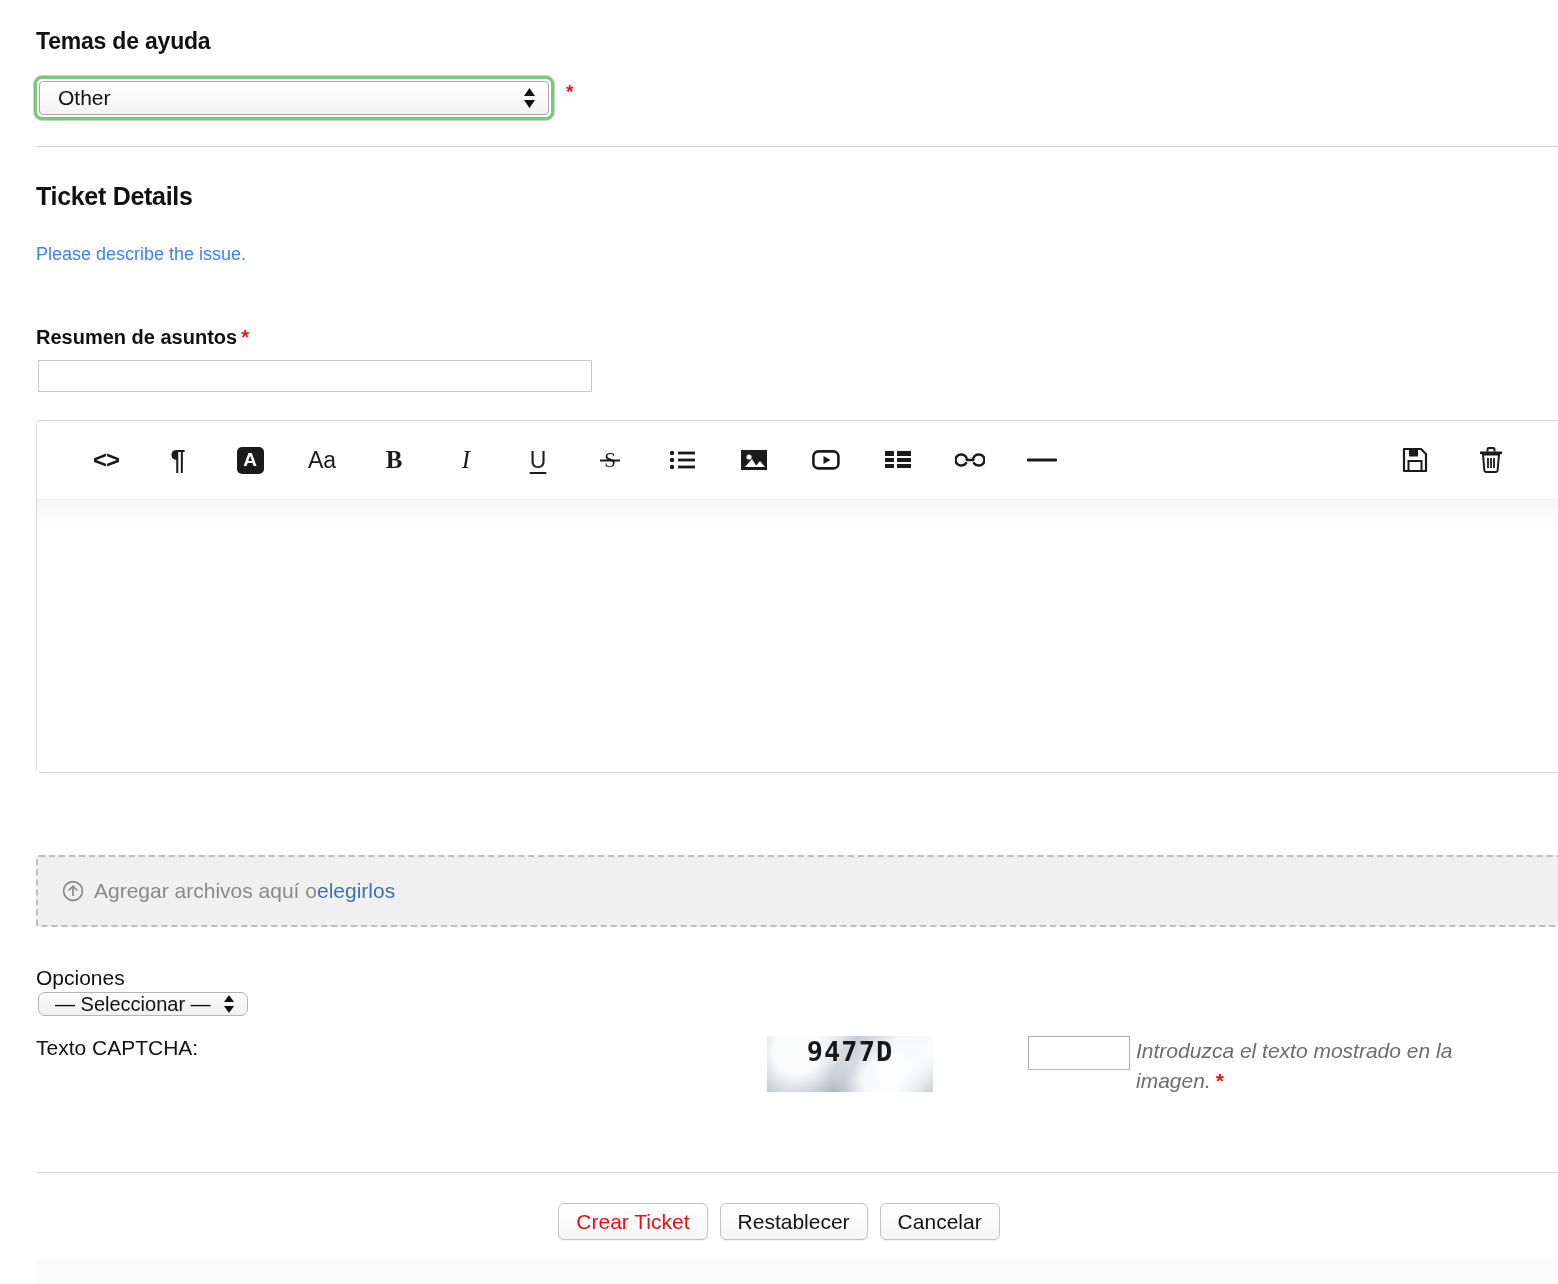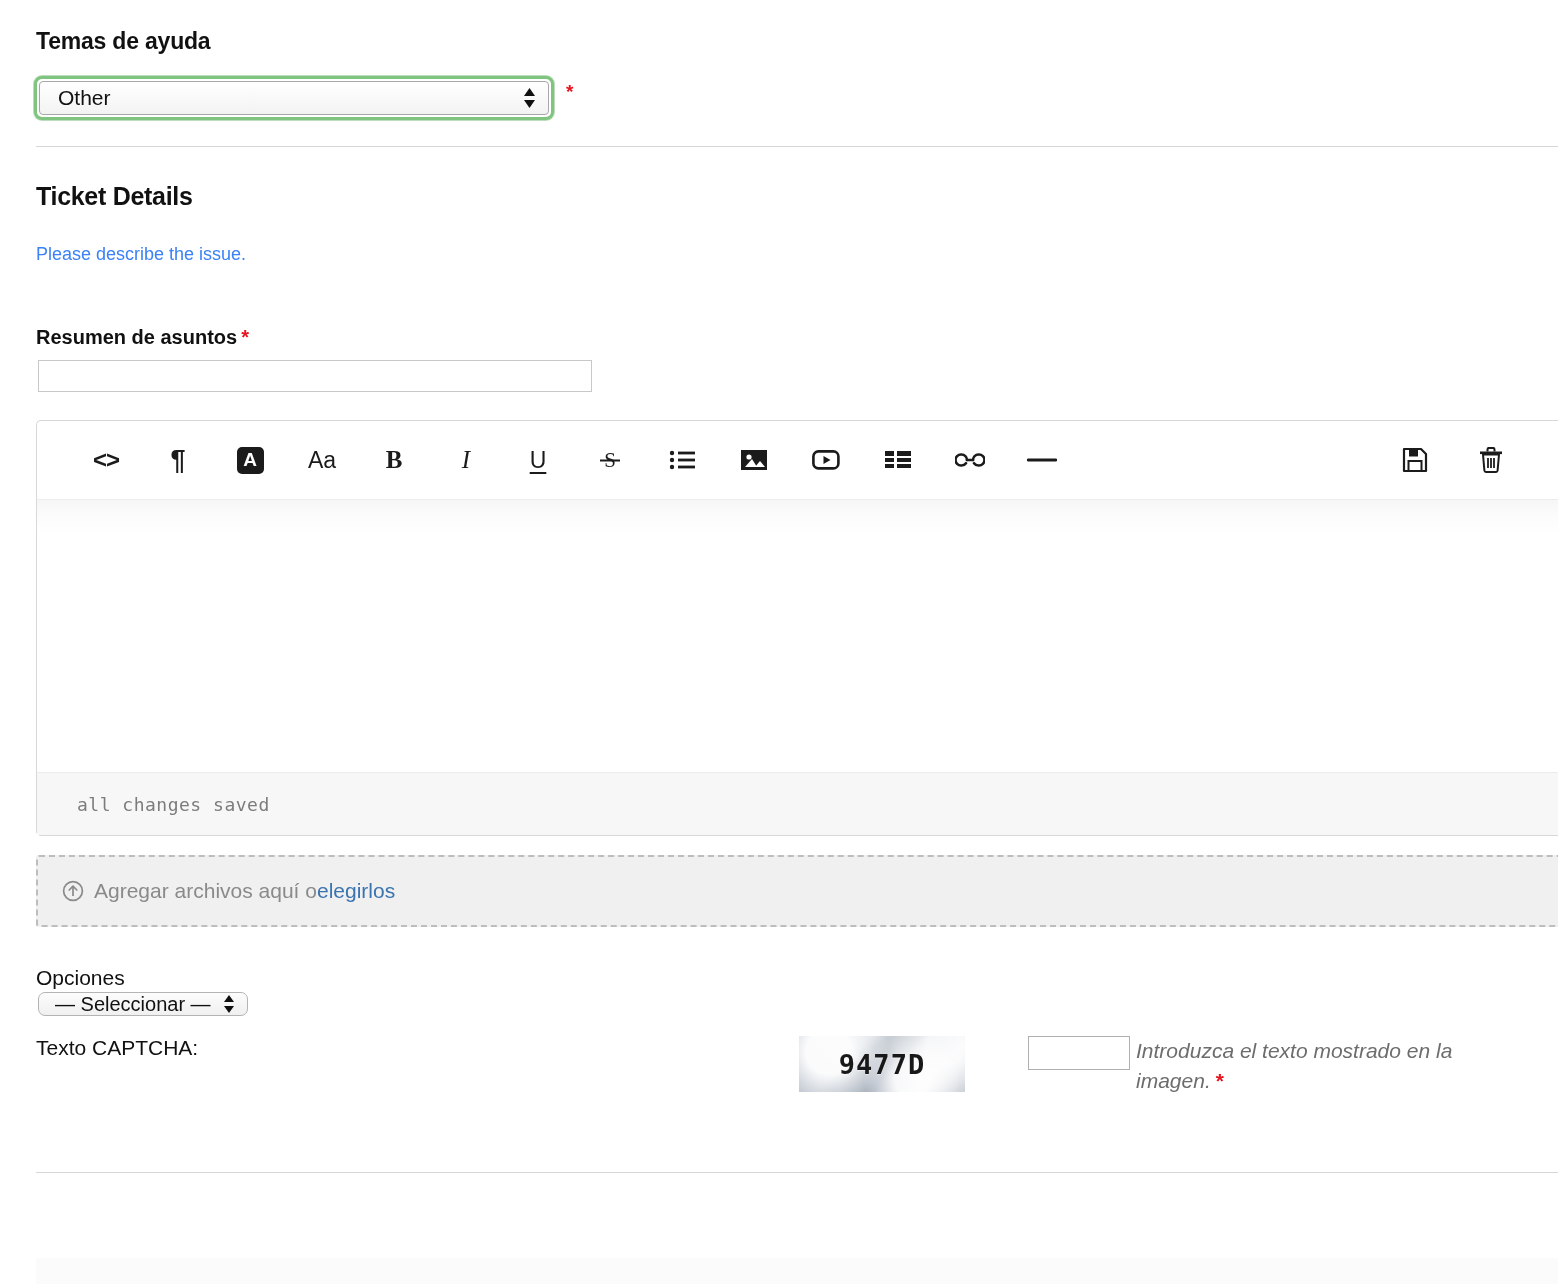--- a/index.html
+++ b/index.html
@@ -250,32 +250,31 @@
   .captcha-label {
     position: absolute;
     left: 36px; top: 1036px;
     font-size: 21px;
     color: #111;
   }
 
   
   .captcha-img {
     position: absolute;
-    left: 799px; top: 1036px;
+    left: 767px; top: 1036px;
     width: 166px; height: 56px;
     overflow: hidden;
     background:
       radial-gradient(circle at 18% 28%, rgba(255,255,255,0.95) 0 16%, rgba(255,255,255,0) 42%),
       radial-gradient(circle at 68% 78%, rgba(255,255,255,0.9) 0 14%, rgba(255,255,255,0) 40%),
       radial-gradient(circle at 88% 20%, rgba(255,255,255,0.85) 0 12%, rgba(255,255,255,0) 36%),
       radial-gradient(circle at 42% 88%, rgba(150,160,175,0.55) 0 16%, rgba(150,160,175,0) 44%),
       radial-gradient(circle at 8% 82%, rgba(140,152,168,0.5) 0 14%, rgba(140,152,168,0) 40%),
       linear-gradient(135deg, #b9c0c9 0%, #d8dde3 32%, #aeb6c0 55%, #e4e8ec 78%, #c2c9d1 100%);
     display: flex;
-    align-items: center;
     justify-content: center;
   }
   .captcha-text {
     font-family: "DejaVu Sans Mono", monospace;
     font-size: 27px;
     font-weight: bold;
     color: #181818;
     letter-spacing: 1px;
     text-shadow: 0 1px 1px rgba(255,255,255,0.45);
   }
@@ -482,23 +481,20 @@
             <line x1="9" y1="11" x2="9" y2="21" stroke="#1b1b1b" stroke-width="1.8"></line>
             <line x1="12" y1="11" x2="12" y2="21" stroke="#1b1b1b" stroke-width="1.8"></line>
             <line x1="15" y1="11" x2="15" y2="21" stroke="#1b1b1b" stroke-width="1.8"></line>
           </svg>
         </div>
       </div>
     </div>
 
     <div class="editor-body"></div>
 
-    <div class="editor-status">
-      <span>all changes saved</span>
-    </div>
   </div>
 
   <div class="dropzone">
     <span class="dz-icon">
       <svg width="22" height="22" viewBox="0 0 22 22">
         <circle cx="11" cy="11" r="9.4" fill="none" stroke="#8a8a8a" stroke-width="1.7"></circle>
         <line x1="11" y1="16" x2="11" y2="6.4" stroke="#8a8a8a" stroke-width="1.7"></line>
         <polyline points="7.2,10 11,6.2 14.8,10" fill="none" stroke="#8a8a8a" stroke-width="1.7" stroke-linecap="round" stroke-linejoin="round"></polyline>
       </svg>
     </span>
@@ -527,14 +523,19 @@
 
   <input class="captcha-input" type="text" value="" style="">
 
   <div class="captcha-help">
     <span>Introduzca el texto mostrado en la imagen.</span><span class="star">*</span>
   </div>
 
   <div class="divider" id="div-bottom"></div>
   <div class="footer-band"></div>
 
+  <div class="btn-row">
+    <div class="btn btn-primary">Crear Ticket</div>
+    <div class="btn">Restablecer</div>
+    <div class="btn">Cancelar</div>
+  </div>
 
 </div>
 
 </body></html>

